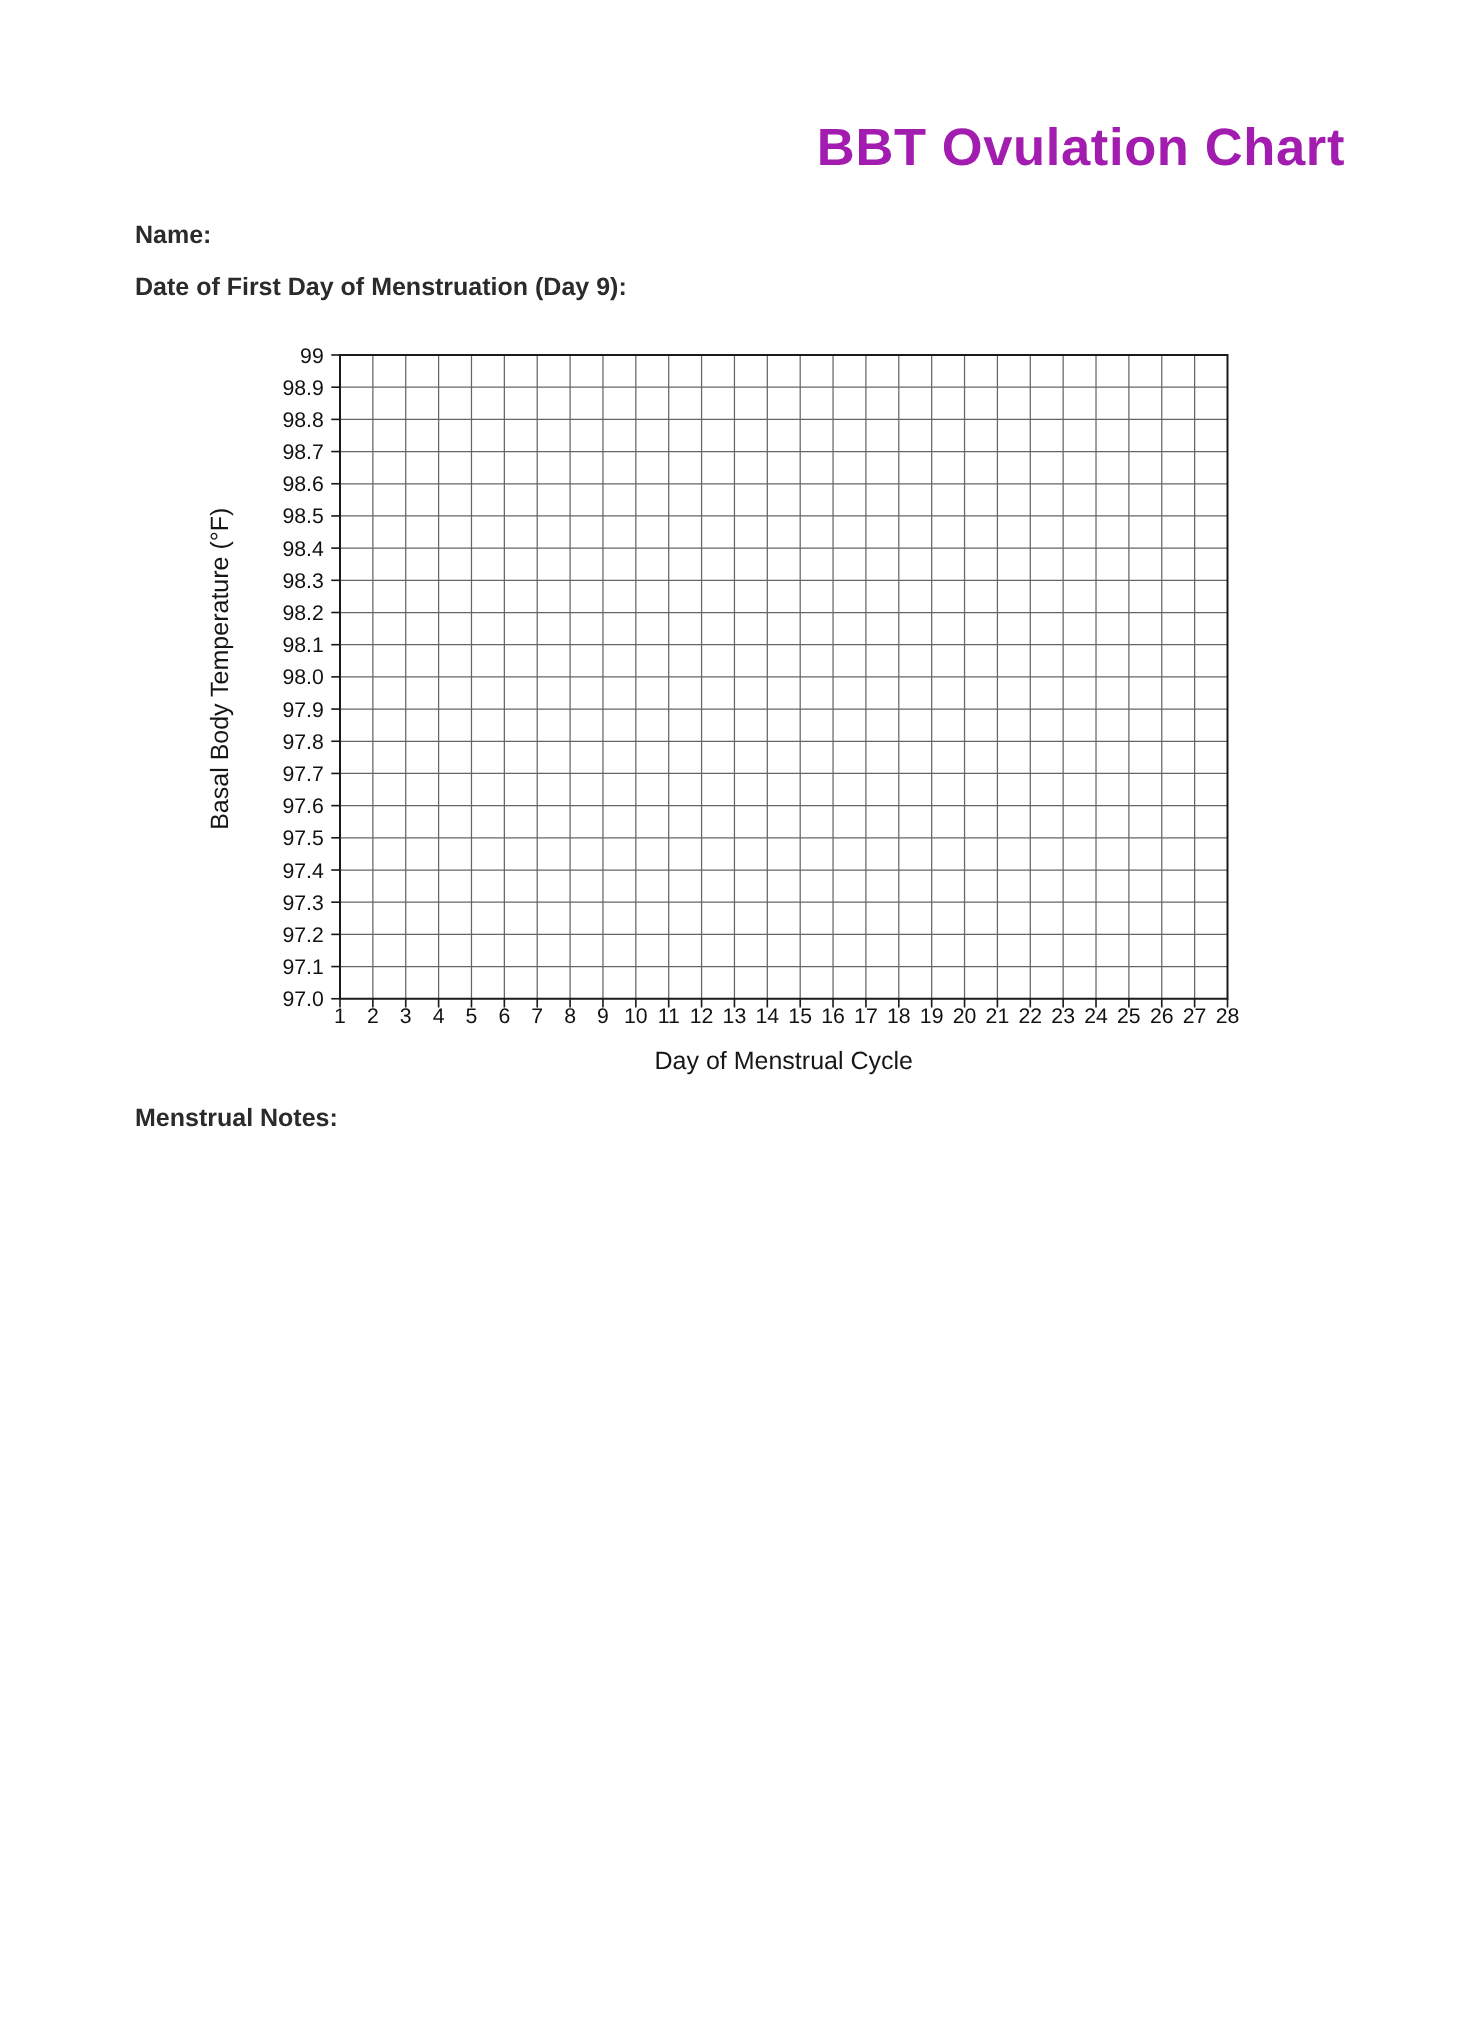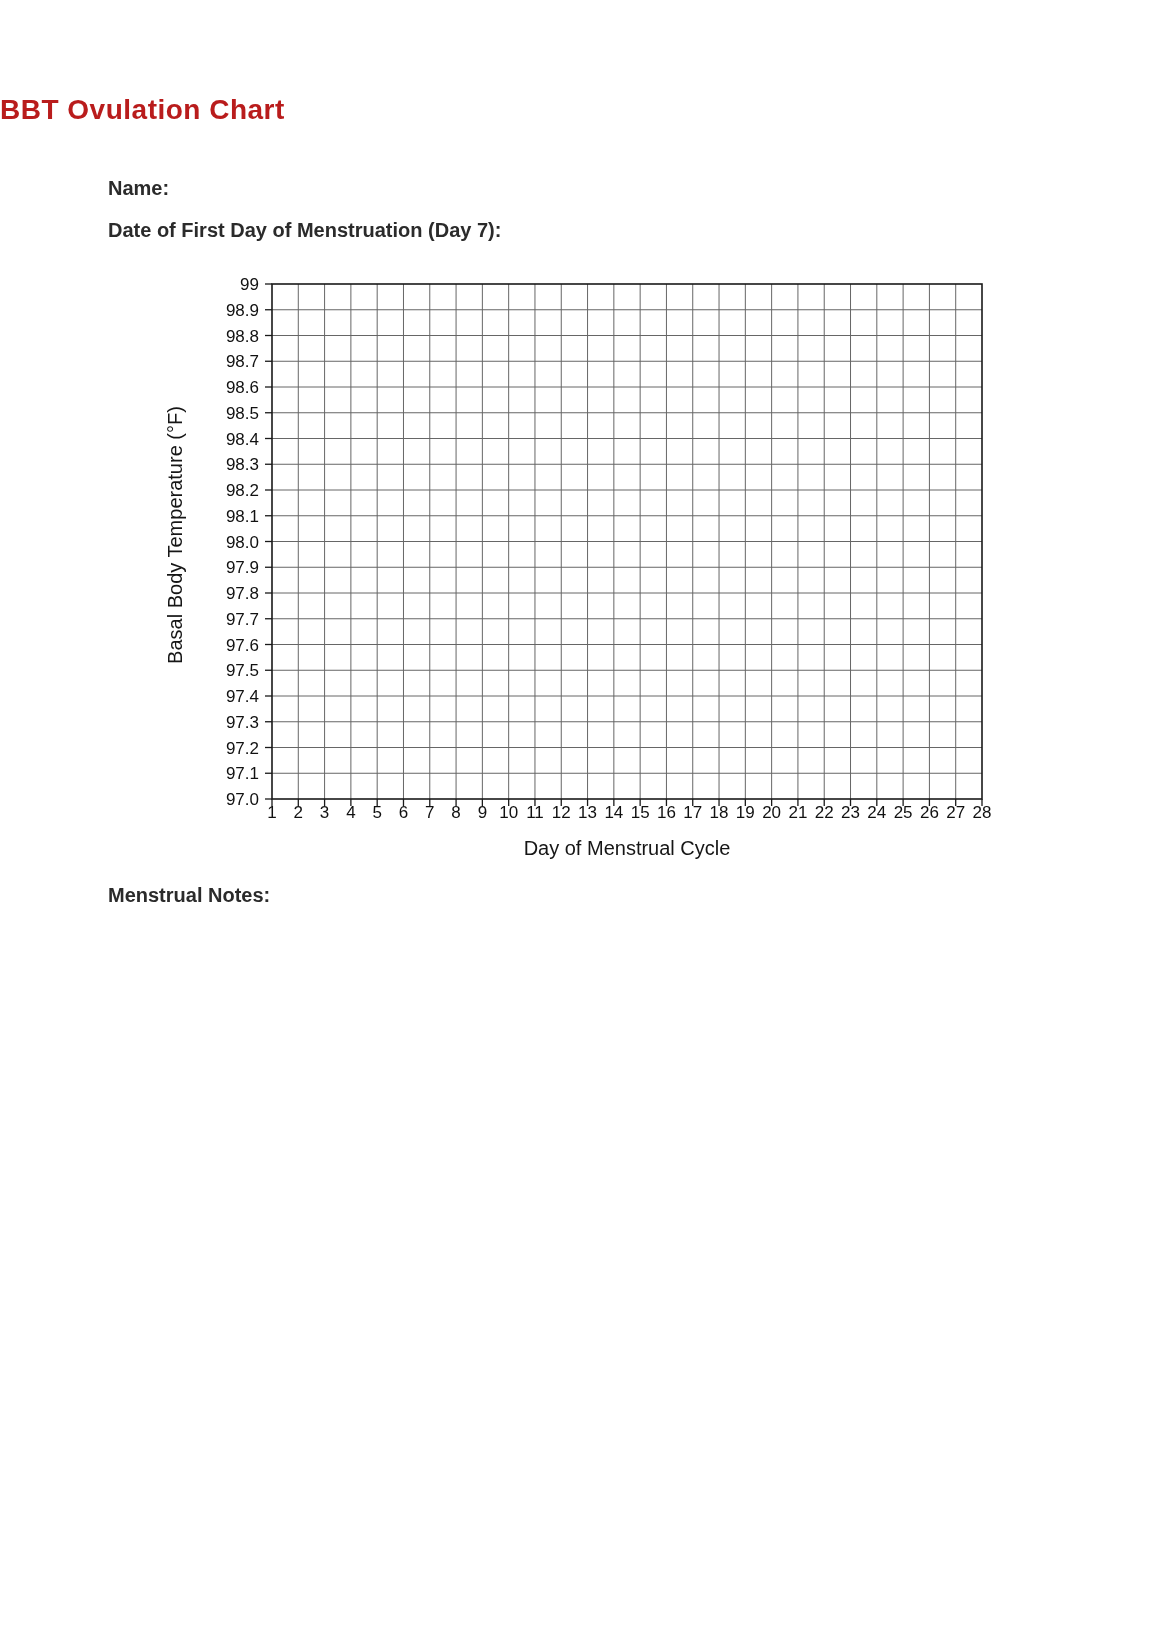--- a/index.html
+++ b/index.html
@@ -10,25 +10,25 @@
     background: #ffffff;
     font-family: "Liberation Sans", sans-serif;
     overflow: hidden;
   }
   .doc-title {
     position: absolute;
     top: 94px;
     left: 0;
     width: 1076px;
     margin: 0;
-    text-align: left;
-    font-size: 28px;
+    text-align: right;
+    font-size: 42px;
     font-weight: bold;
     letter-spacing: 0.5px;
-    color: #b91c1c;
+    color: #a21caf;
   }
   .form-label {
     position: absolute;
     left: 108px;
     margin: 0;
     font-size: 20px;
     font-weight: bold;
     color: #2b2b2b;
     text-align: center;
   }
@@ -49,21 +49,21 @@
 </style>
 </head>
 <body>
 
 <div class="page">
 
   <h1 class="doc-title">BBT Ovulation Chart</h1>
 
   <p class="form-label name-label">Name:</p>
 
-  <p class="form-label date-label">Date of First Day of Menstruation (Day 7):</p>
+  <p class="form-label date-label">Date of First Day of Menstruation (Day 9):</p>
 
   <svg class="chart-svg" width="1176" height="880" viewBox="0 0 1176 880">
     <g id="plot-layer">
         <line x1="265" y1="284" x2="272" y2="284" stroke="#1a1a1a" stroke-width="1.3"></line>
         <text x="259" y="290" text-anchor="end" class="tick-label">99</text>
         <line x1="272" y1="309.75" x2="982" y2="309.75" stroke="#666666" stroke-width="1"></line>
         <line x1="265" y1="309.75" x2="272" y2="309.75" stroke="#1a1a1a" stroke-width="1.3"></line>
         <text x="259" y="315.75" text-anchor="end" class="tick-label">98.9</text>
         <line x1="272" y1="335.5" x2="982" y2="335.5" stroke="#666666" stroke-width="1"></line>
         <line x1="265" y1="335.5" x2="272" y2="335.5" stroke="#1a1a1a" stroke-width="1.3"></line>

